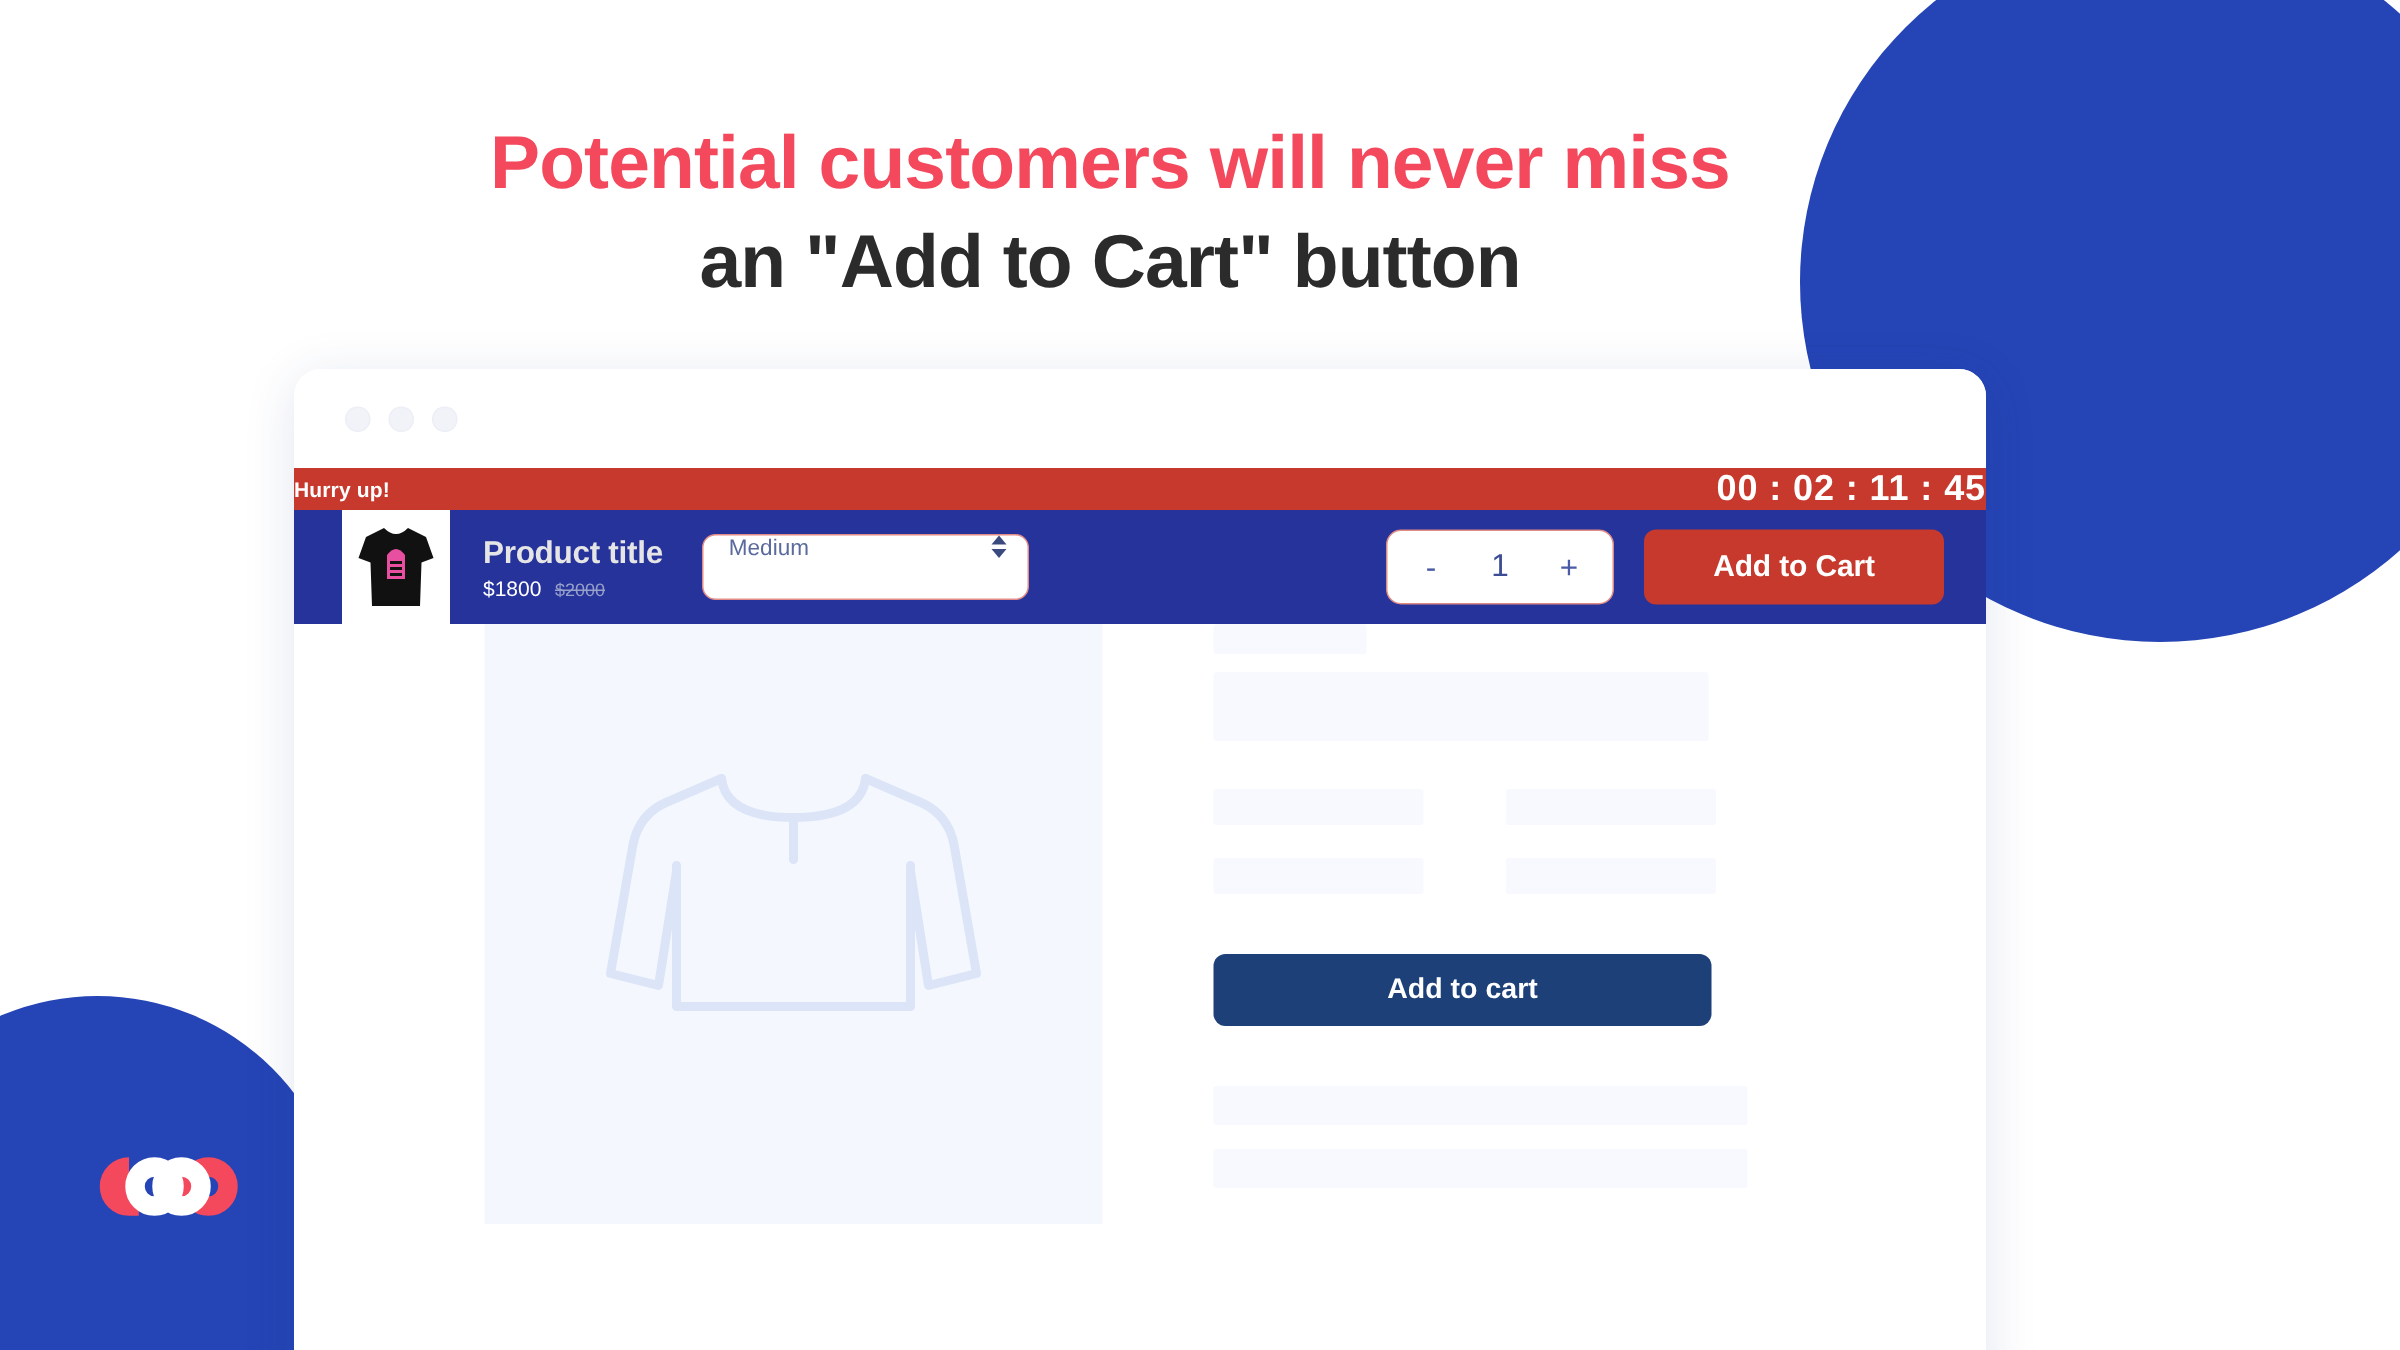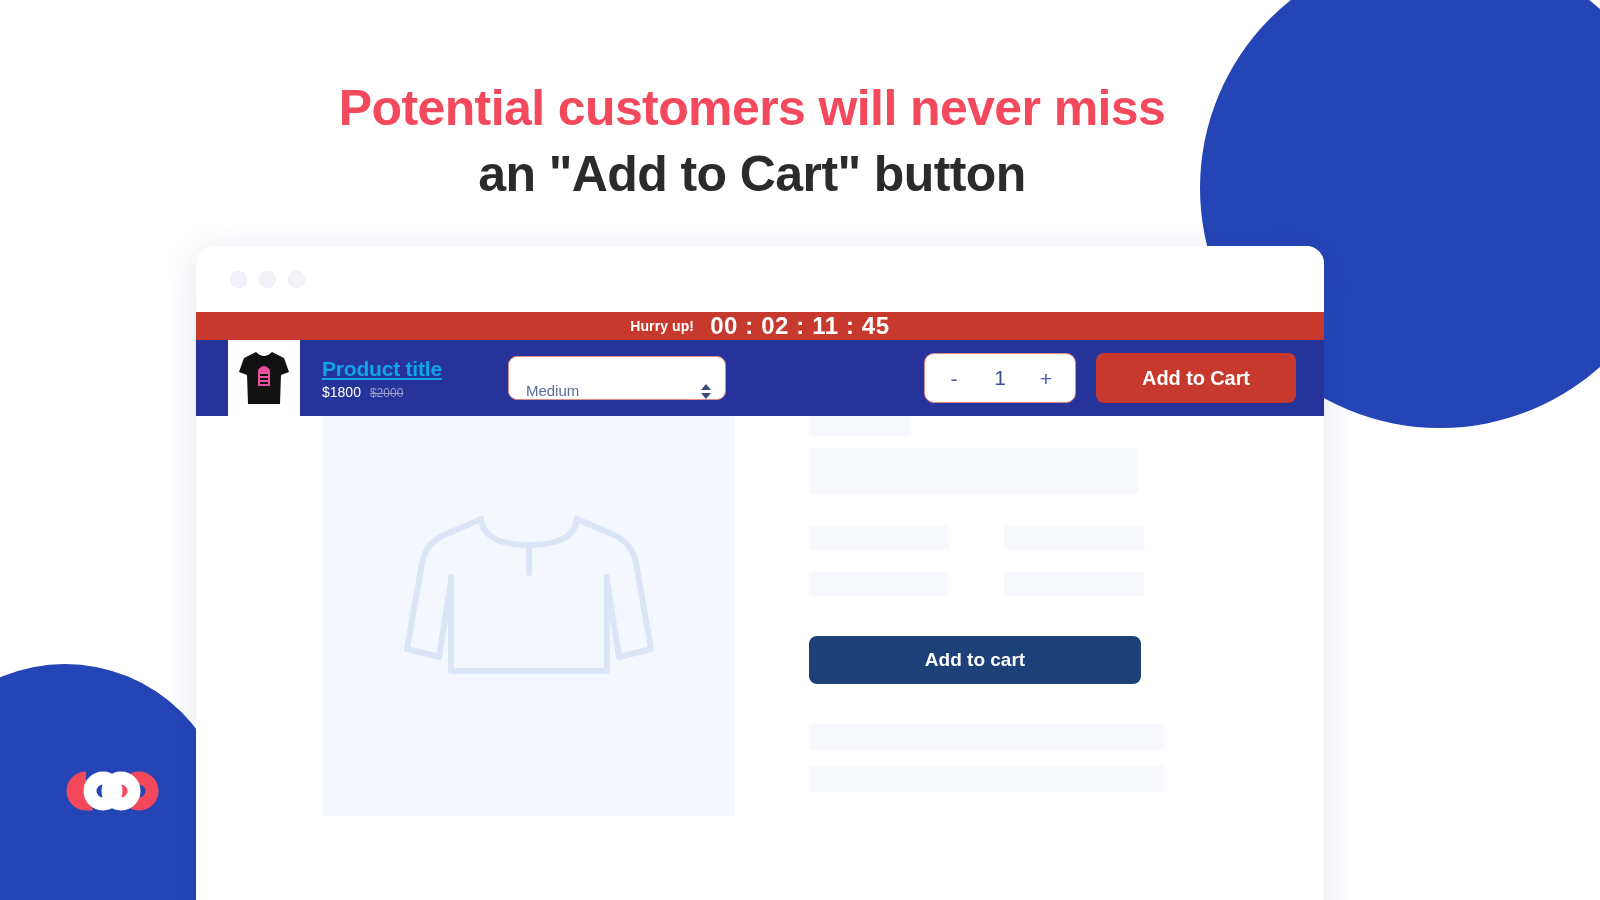--- a/index.html
+++ b/index.html
@@ -32,21 +32,21 @@
     height: 330px;
     border-radius: 50%;
     background: #2544B5;
     z-index: 1;
   }
 
   
   .headline {
     position: absolute;
     top: 76px;
-    left: 12px;
+    left: 0;
     width: 1480px;
     text-align: center;
     z-index: 5;
   }
   .headline-line1 {
     display: block;
     font-size: 50px;
     font-weight: bold;
     letter-spacing: -0.6px;
     color: #F4495D;
@@ -92,21 +92,21 @@
   }
 
   
   .sticky-wrap { position: relative; z-index: 3; }
 
   .countdown-bar {
     height: 28px;
     background: #C7392C;
     display: flex;
     align-items: center;
-    justify-content: center;
+    justify-content: space-between;
     gap: 16px;
     color: #ffffff;
   }
   .countdown-label {
     font-size: 14px;
     font-weight: bold;
     letter-spacing: 0.1px;
   }
   .countdown-timer {
     font-size: 24px;
@@ -130,26 +130,25 @@
     display: flex;
     align-items: center;
     justify-content: center;
     flex: none;
     margin-right: 22px;
   }
   .thumb svg { display: block; }
 
   .prod-info { flex: none; margin-right: 26px; }
   .prod-title {
-    color: #0ea5e9;
+    color: #e5e5e5;
     font-size: 21px;
     font-weight: bold;
     line-height: 1.25;
     letter-spacing: -0.2px;
-    text-decoration: underline;
   }
   .prod-prices {
     display: flex;
     align-items: baseline;
     gap: 9px;
     margin-top: 2px;
   }
   .price-now {
     color: #ffffff;
     font-size: 14px;
@@ -161,25 +160,24 @@
     text-decoration: line-through;
   }
 
   .variant-select {
     width: 218px;
     height: 44px;
     background: #ffffff;
     border: 1.5px solid #E38B86;
     border-radius: 9px;
     display: flex;
-    align-items: flex-end;
+    align-items: flex-start;
     padding: 0 14px 0 17px;
     justify-content: space-between;
     flex: none;
-    margin-left: 40px;
   }
   .variant-value {
     font-size: 15px;
     color: #5A6A9C;
   }
   .spin-arrows {
     display: flex;
     flex-direction: column;
     gap: 3px;
     align-items: center;

